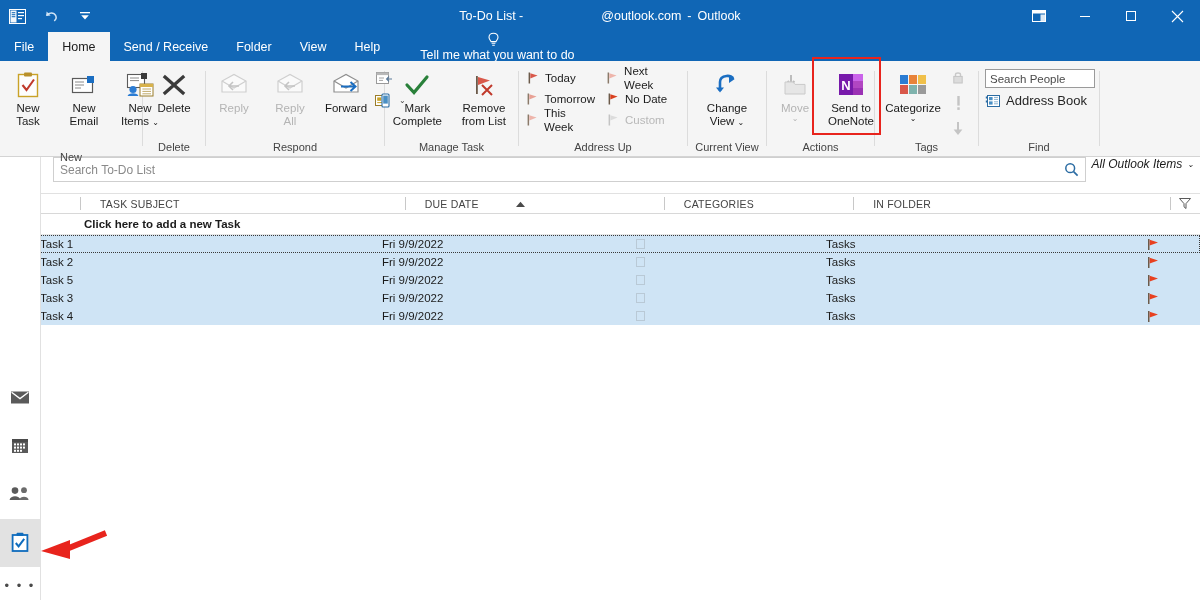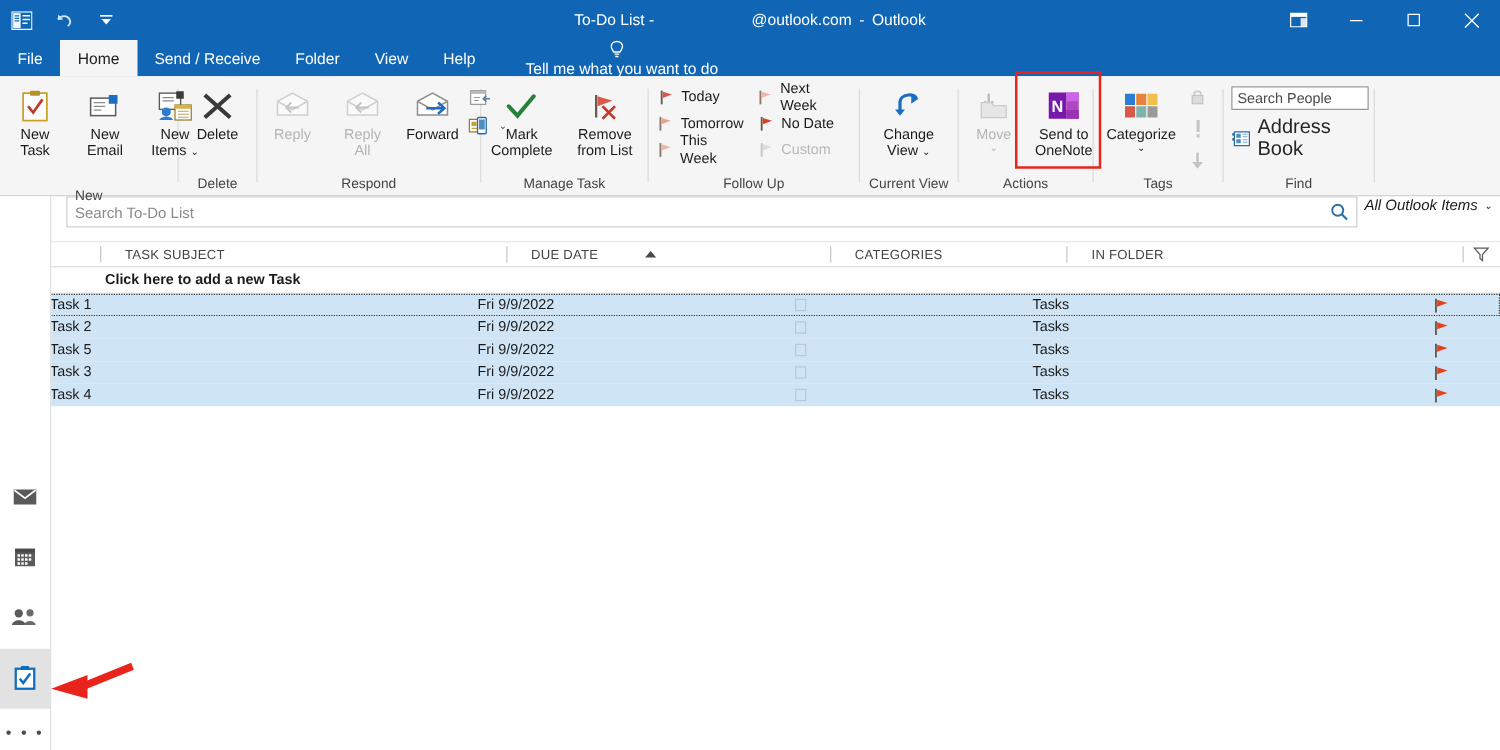--- a/index.html
+++ b/index.html
@@ -47,21 +47,21 @@
   .bigbtn.dis{color:#b4b4b4;}
   .bigbtn .lbl2{white-space:nowrap;}
   .caret{font-size:8px;line-height:8px;}
 
   .smallrow{display:flex;align-items:center;font-size:11.5px;line-height:14px;height:21px;color:#1b1b1b;padding-right:10px;}
   .smallrow .fico{width:16px;display:flex;justify-content:center;margin-right:4px;}
   .smallrow.dis{color:#b8b8b8;}
 
   .findbox{border:1px solid #9a9a9a;background:#fff;width:100px;height:17px;font-size:11.5px;
            padding:0 4px;display:flex;align-items:center;color:#4a4a4a;}
-  .abrow{display:flex;align-items:center;font-size:16px;margin-top:5px;}
+  .abrow{display:flex;align-items:center;font-size:13px;margin-top:5px;}
   .abrow .aico{margin-right:5px;display:flex;}
 
   .tagicons{display:flex;flex-direction:column;align-items:center;justify-content:flex-start;gap:7px;padding-top:4px;}
 
   .hl-onenote{position:absolute;border:2.5px solid #e8241d;box-sizing:border-box;pointer-events:none;}
 
   
   .searchstrip{height:36px;background:#fff;display:flex;align-items:flex-start;border-bottom:1px solid #e1e1e1;}
   .navexp{width:40px;height:36px;display:flex;align-items:center;justify-content:center;color:#6b6b6b;border-right:1px solid #e6e6e6;}
   .searchwrap{flex:1;display:flex;align-items:center;margin:0 6px 0 12px;border:1px solid #cfcfcf;height:23px;background:#fff;}
@@ -394,21 +394,21 @@
             <span class="fico">
               <svg width="11" height="12" viewBox="0 0 11 12">
                   <rect x="0.6" y="0.5" width="1.5" height="11" fill="#c4c4c4"></rect>
                   <path d="M2.3 1.3 L9.6 3.6 L2.3 6.4 Z" fill="#dcdcdc"></path>
                 </svg>
             </span>
             <span>Custom</span>
           </div>
         </div>
       </div>
-      <div class="glabel">Follow Up</div>
+      <div class="glabel">Address Up</div>
     </div>
     <div class="sep"></div>
 
     <div class="rgroup" style="width:78px;">
       <div class="gbody" style="justify-content:center;">
         <div class="bigbtn" style="width:56px;">
           <span class="ico">
             <svg width="30" height="26" viewBox="0 0 30 26">
               <path d="M21 7 C21 2.5 8 2.5 8 10 L8 19" fill="none" stroke="#1b6ec2" stroke-width="2.6"></path>
               <path d="M17 3 L22.5 7.2 L17 11" fill="#1b6ec2"></path>

